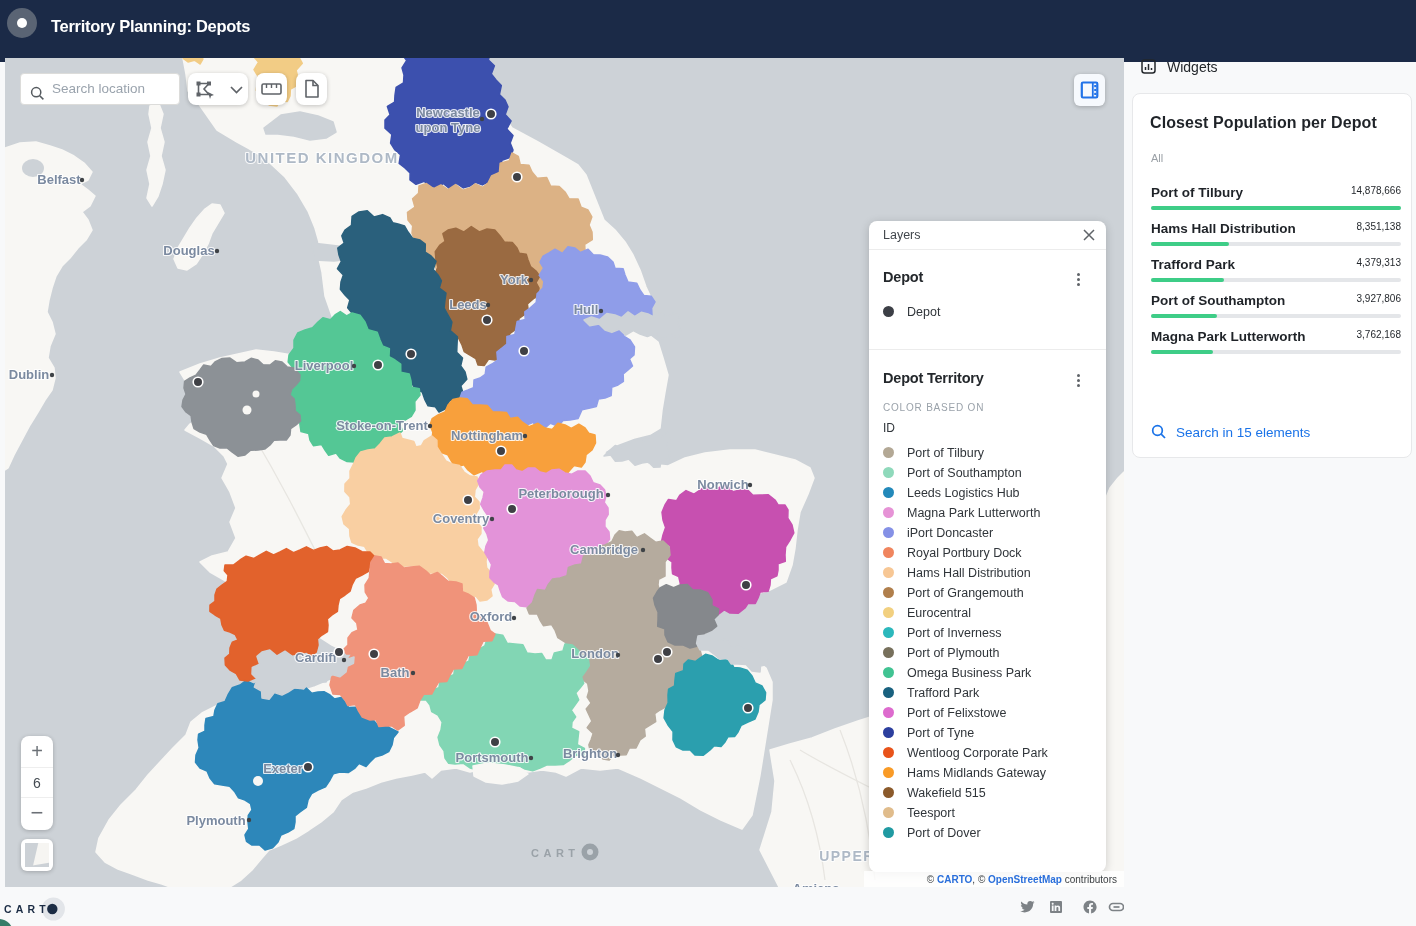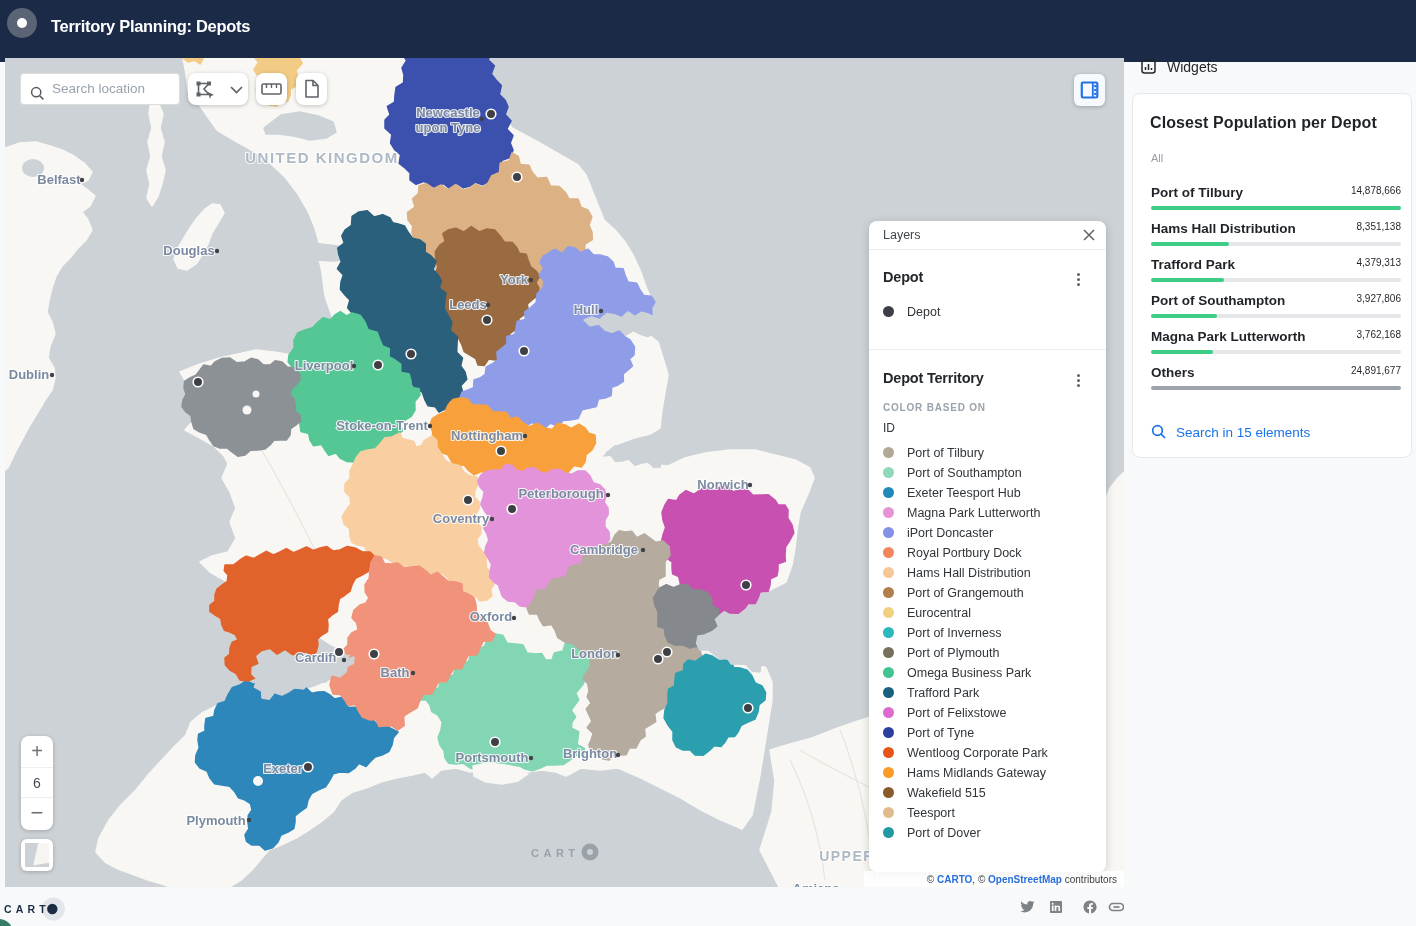--- a/index.html
+++ b/index.html
@@ -30,21 +30,21 @@
      border-radius:8px; box-shadow:0 2px 10px rgba(0,0,0,.18); font-size:12.5px; color:#30353a; }
   #layers .ltit { position:absolute; left:14px; top:7px; font-size:12.5px; color:#42474d; }
   #layers .lx { position:absolute; right:10px; top:7px; color:#5f6368; font-size:15px; }
   #layers .hr { position:absolute; left:0; width:237px; height:1px; background:#ececec; }
   .sect { position:absolute; left:14px; font-size:14.5px; font-weight:bold; color:#24282c; letter-spacing:-0.2px; }
   .kebab { position:absolute; left:208px; width:3px; color:#5f6368; }
   .kebab i { display:block; width:3px; height:3px; border-radius:50%; background:#5f6368; margin:2px 0; }
   .lrow { position:absolute; left:14px; height:12px; }
   .lrow b.c { position:absolute; left:0px; top:0px; width:11px; height:11px; border-radius:50%; }
   .lrow span { position:absolute; left:24px; top:-1px; font-size:12.5px; font-weight:normal; color:#30353a; white-space:nowrap; }
-  #cbo { position:absolute; left:14px; font-size:10px; color:#9aa2aa; letter-spacing:.8px; font-weight:bold;}
+  #cbo { position:absolute; left:14px; font-size:10px; color:#9aa2aa; letter-spacing:.8px; font-weight:normal;}
   #idlab { position:absolute; left:14px; font-size:12px; color:#30353a; }
   
   #attrib { position:absolute; right:0px; bottom:0px; height:16px; width:260px; text-align:right; background:rgba(255,255,255,.8);
      font-size:10px; color:#3c4043; padding:3px 7px 0 10px; white-space:nowrap; }
   #attrib a { color:#2a6fdb; text-decoration:none;font-weight:bold; }
   
   #zoomc { position:absolute; left:16px; top:678px; width:32px; height:94px; background:#fff; border-radius:8px;
      box-shadow:0 1px 4px rgba(0,0,0,.22); text-align:center; color:#6b7076; }
   #zoomc .zc { height:31px; line-height:30px; font-size:20px; }
   #zoomc .zn { height:31px; line-height:31px; font-size:14px; color:#444b52; border-top:1px solid #eee; border-bottom:1px solid #eee; }
@@ -270,21 +270,21 @@
     <div class="lrow" style="top:226px">
         <b class="c" style="background:#b3a895"></b>
         <span>Port of Tilbury</span>
       </div>
     <div class="lrow" style="top:246px">
         <b class="c" style="background:#8fd9bb"></b>
         <span>Port of Southampton</span>
       </div>
     <div class="lrow" style="top:266px">
         <b class="c" style="background:#2389ba"></b>
-        <span>Exeter Teesport Hub</span>
+        <span>Leeds Logistics Hub</span>
       </div>
     <div class="lrow" style="top:286px">
         <b class="c" style="background:#e693d6"></b>
         <span>Magna Park Lutterworth</span>
       </div>
     <div class="lrow" style="top:306px">
         <b class="c" style="background:#8591e6"></b>
         <span>iPort Doncaster</span>
       </div>
     <div class="lrow" style="top:326px">
@@ -398,26 +398,20 @@
       <span class="wv">3,927,806</span>
       <div class="tr"></div>
       <div class="fl" style="width:66px"></div>
     </div>
   <div class="wrow" style="top:235px">
       <span class="wl">Magna Park Lutterworth</span>
       <span class="wv">3,762,168</span>
       <div class="tr"></div>
       <div class="fl" style="width:62px"></div>
     </div>
-  <div class="wrow" style="top:271px">
-      <span class="wl">Others</span>
-      <span class="wv">24,891,677</span>
-      <div class="tr"></div>
-      <div class="fl" style="width:250px; background:#9ea4ab"></div>
-    </div>
   <div id="slink">
     <svg style="position:absolute;top:0" width="16" height="16" viewBox="0 0 16 16">
         <circle cx="6.5" cy="6.5" r="4.8" fill="none" stroke="#1a73e8" stroke-width="1.7"></circle>
         <line x1="10.2" y1="10.2" x2="14" y2="14" stroke="#1a73e8" stroke-width="1.7"></line>
       </svg>
     <span>Search in 15 elements</span>
   </div>
 </div>
 
 <div id="cartologo">

